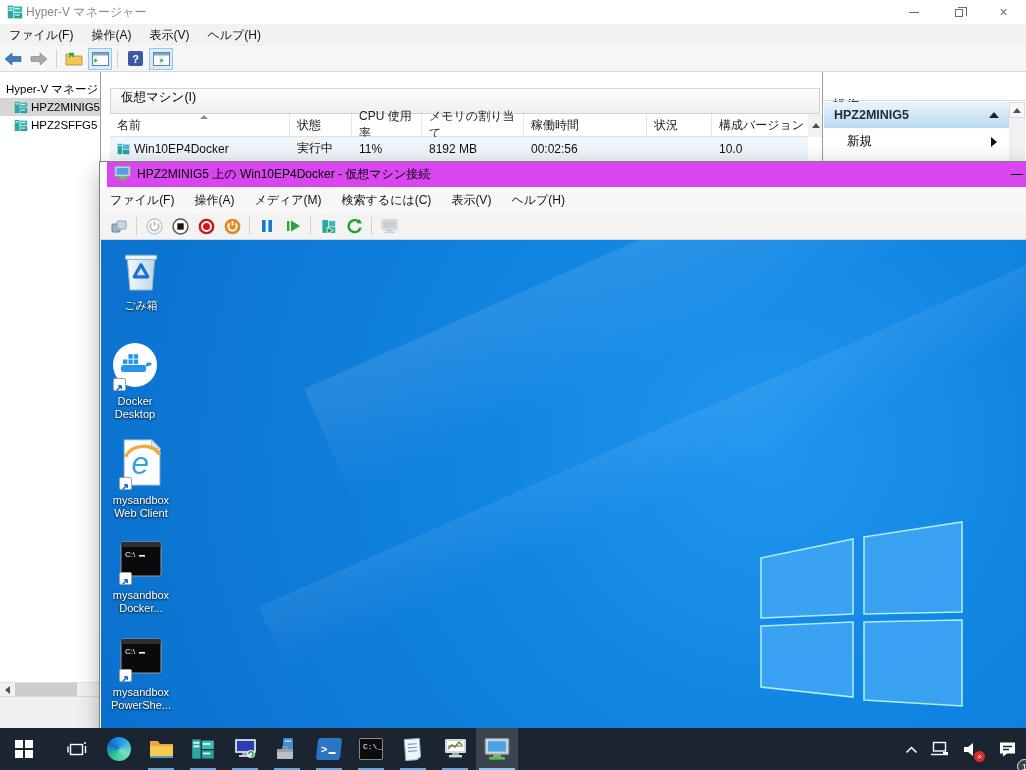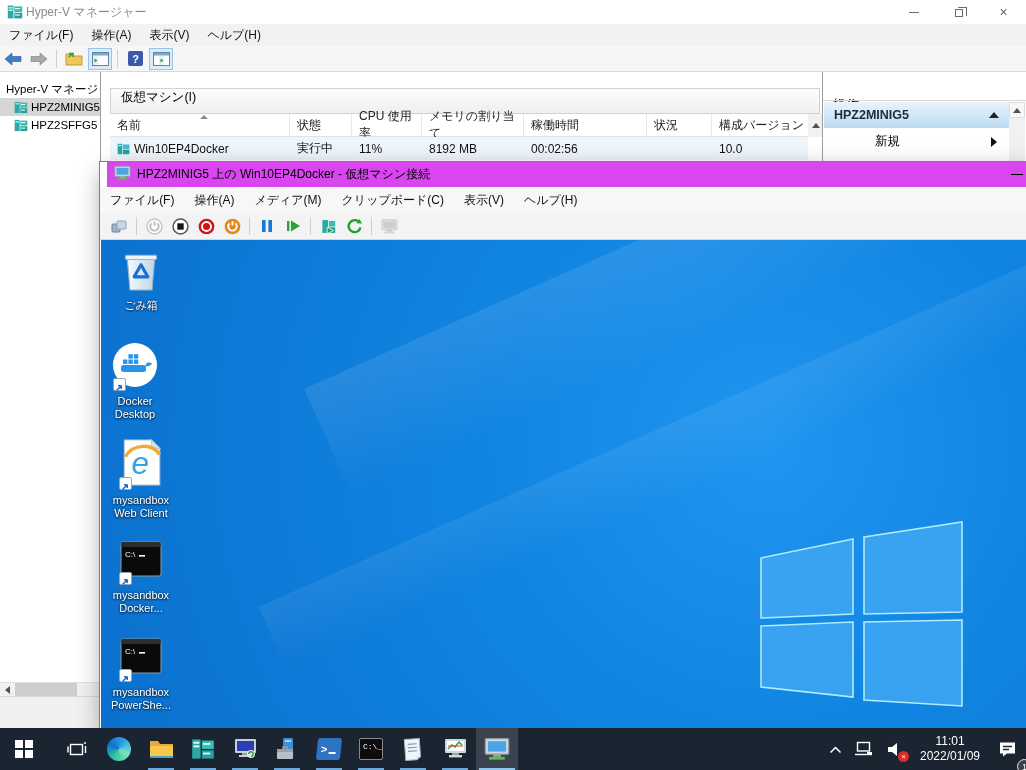--- a/index.html
+++ b/index.html
@@ -46,21 +46,21 @@
   .cell { display:flex; align-items:center; padding-left:7px; overflow:hidden; white-space:nowrap; }
 
   
   .act-pane { position:absolute; left:822px; top:72px; width:204px; height:90px; background:#fff; border-left:1px solid #9b9b9b; }
   .act-title { position:absolute; left:10px; top:24px; font-size:13px; color:#000; }
   .act-title-line { position:absolute; left:0; top:28px; width:204px; height:1px; background:#d8d8d8; }
   .act-section { position:absolute; left:1px; top:30px; width:185px; height:26px; background:linear-gradient(#e9f4fc,#badaf2); display:flex; align-items:center; font-size:12.5px; font-weight:bold; color:#1c2b3a; padding-left:10px; }
   .act-collapse { position:absolute; right:10px; top:10px; width:0; height:0; border-left:5px solid transparent; border-right:5px solid transparent; border-bottom:6px solid #222; }
   .act-scroll { position:absolute; right:1px; top:30px; width:16px; height:60px; background:#f1f1f1; }
   .act-scroll .up { width:16px; height:16px; background:#f7f7f7; border:1px solid #dcdcdc; display:flex; align-items:center; justify-content:center; }
-  .act-item { position:absolute; left:1px; top:56px; width:185px; height:27px; display:flex; align-items:center; font-size:12.5px; color:#000; padding-left:51px; }
+  .act-item { position:absolute; left:1px; top:56px; width:185px; height:27px; display:flex; align-items:center; font-size:12.5px; color:#000; padding-left:23px; }
   .act-sub { position:absolute; right:12px; top:9px; width:0; height:0; border-top:5px solid transparent; border-bottom:5px solid transparent; border-left:6px solid #111; }
 
   
   .vm-window { position:absolute; left:100px; top:162px; width:926px; height:568px; background:#fff; box-shadow:0 0 0 1px #808080, 4px 10px 24px rgba(0,0,0,.45); }
   .v-titlebar { position:absolute; left:7px; top:0; width:100%; height:25px; background:#d946ef; display:flex; align-items:center; }
   .v-title { font-size:12px; color:#000; margin-left:6px; }
   .v-min { position:absolute; left:893px; top:0; width:33px; height:25px; display:flex; align-items:center; justify-content:center; }
   .v-menubar { position:absolute; left:0; top:25px; width:100%; height:26px; background:#f7f7f7; display:flex; align-items:center; font-size:12px; color:#111; }
   .v-menubar .mi { padding:4px 10px; }
   .v-toolbar { position:absolute; left:0; top:51px; width:100%; height:27px; background:#f3f3f3; border-bottom:1px solid #d6d6d6; display:flex; align-items:center; padding-left:6px; }
@@ -294,21 +294,21 @@
       </span>
       <span class="v-title">HPZ2MINIG5 上の Win10EP4Docker  -  仮想マシン接続</span>
       <div class="v-min">
           <span class="min-glyph" style="background:#000;width:12px"></span>
         </div>
     </div>
     <div class="v-menubar">
       <span class="mi">ファイル(F)</span>
       <span class="mi">操作(A)</span>
       <span class="mi">メディア(M)</span>
-      <span class="mi">クリップボード(C)</span>
+      <span class="mi">検索するには(C)</span>
       <span class="mi">表示(V)</span>
       <span class="mi">ヘルプ(H)</span>
     </div>
     <div class="v-toolbar">
       <div class="vtb">
           <svg width="16" height="13" viewBox="0 0 16 13">
             <rect x="1" y="4" width="8" height="8" rx="1" fill="#9fb3c8" stroke="#6e8296"></rect>
             <rect x="6" y="1" width="9" height="8" rx="1" fill="#c7d6e4" stroke="#8fa3b5"></rect>
           </svg>
         </div>
@@ -575,26 +575,20 @@
             <path d="M1 13.5 h17" stroke="#fff" stroke-width="1.4"></path>
             <rect x="13" y="11" width="5" height="3" fill="#fff"></rect>
           </svg>
       </div>
       <div class="tray-btn" style="width:34px;position:relative">
         <svg width="16" height="15" viewBox="0 0 16 15">
             <polygon points="1,5 5,5 10,1 10,14 5,10 1,10" fill="#fff"></polygon>
           </svg>
         <span style="position:absolute;right:3px;bottom:8px;width:11px;height:11px;border-radius:50%;background:#d92c2c;color:#fff;font-size:8px;display:flex;align-items:center;justify-content:center">×</span>
       </div>
-      <div class="tray-btn clock">
-        <div>
-          <div>11:01</div>
-          <div>2022/01/09</div>
-        </div>
-      </div>
       <div class="tray-btn" style="width:38px;position:relative">
         <svg width="19" height="17" viewBox="0 0 19 17">
             <path d="M2 1.5 h15 v11 h-8 l-4 3 v-3 h-3 z" fill="#fff"></path>
             <path d="M5 5.5 h9 M5 8.5 h6" stroke="#1b2531" stroke-width="1.4"></path>
           </svg>
         <span class="notif-badge">1</span>
       </div>
     </div>
   </div>
 

